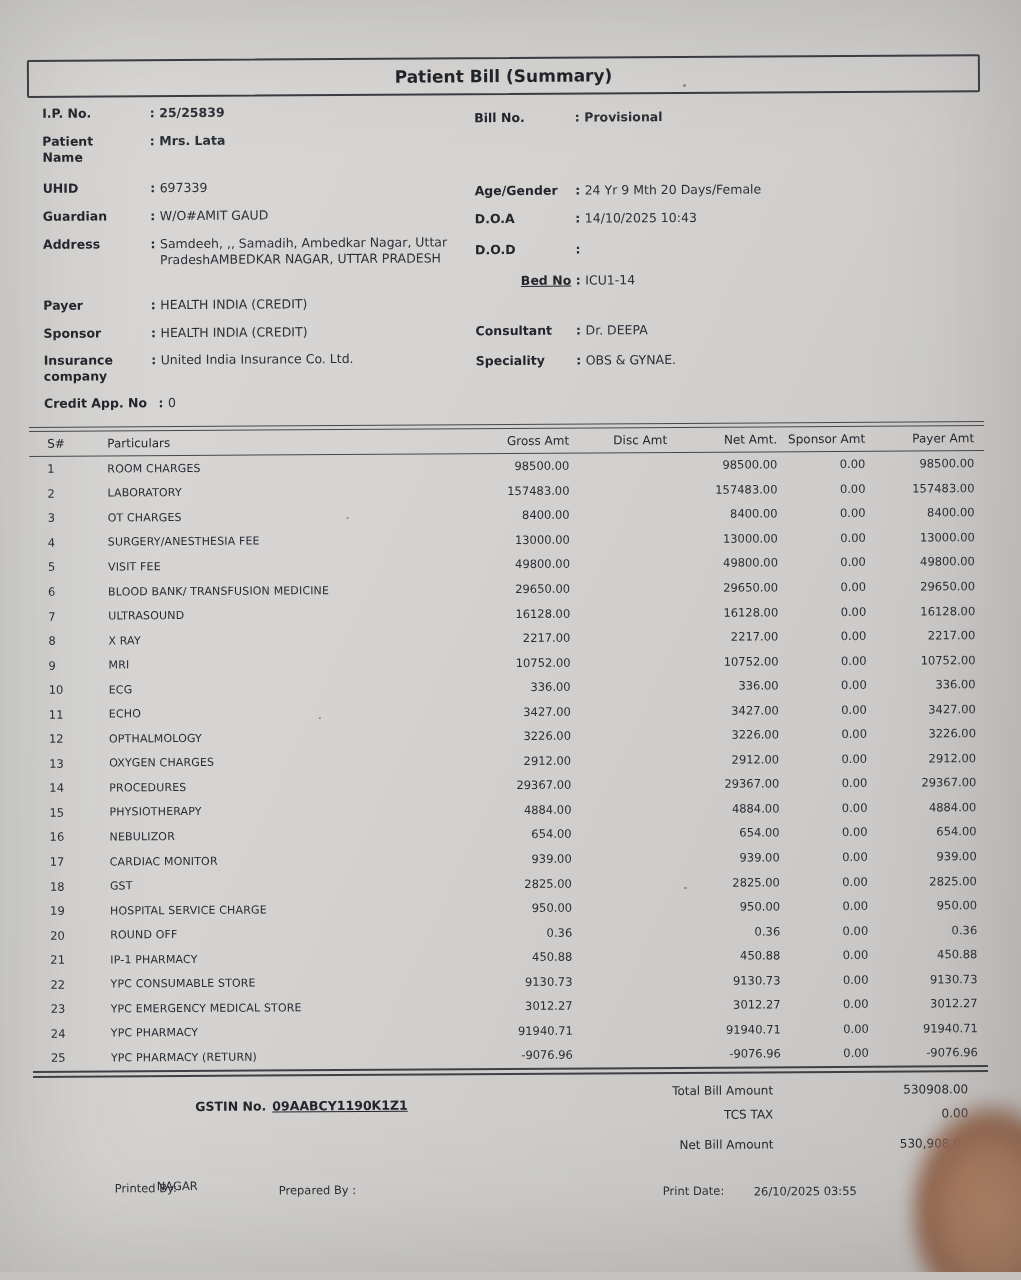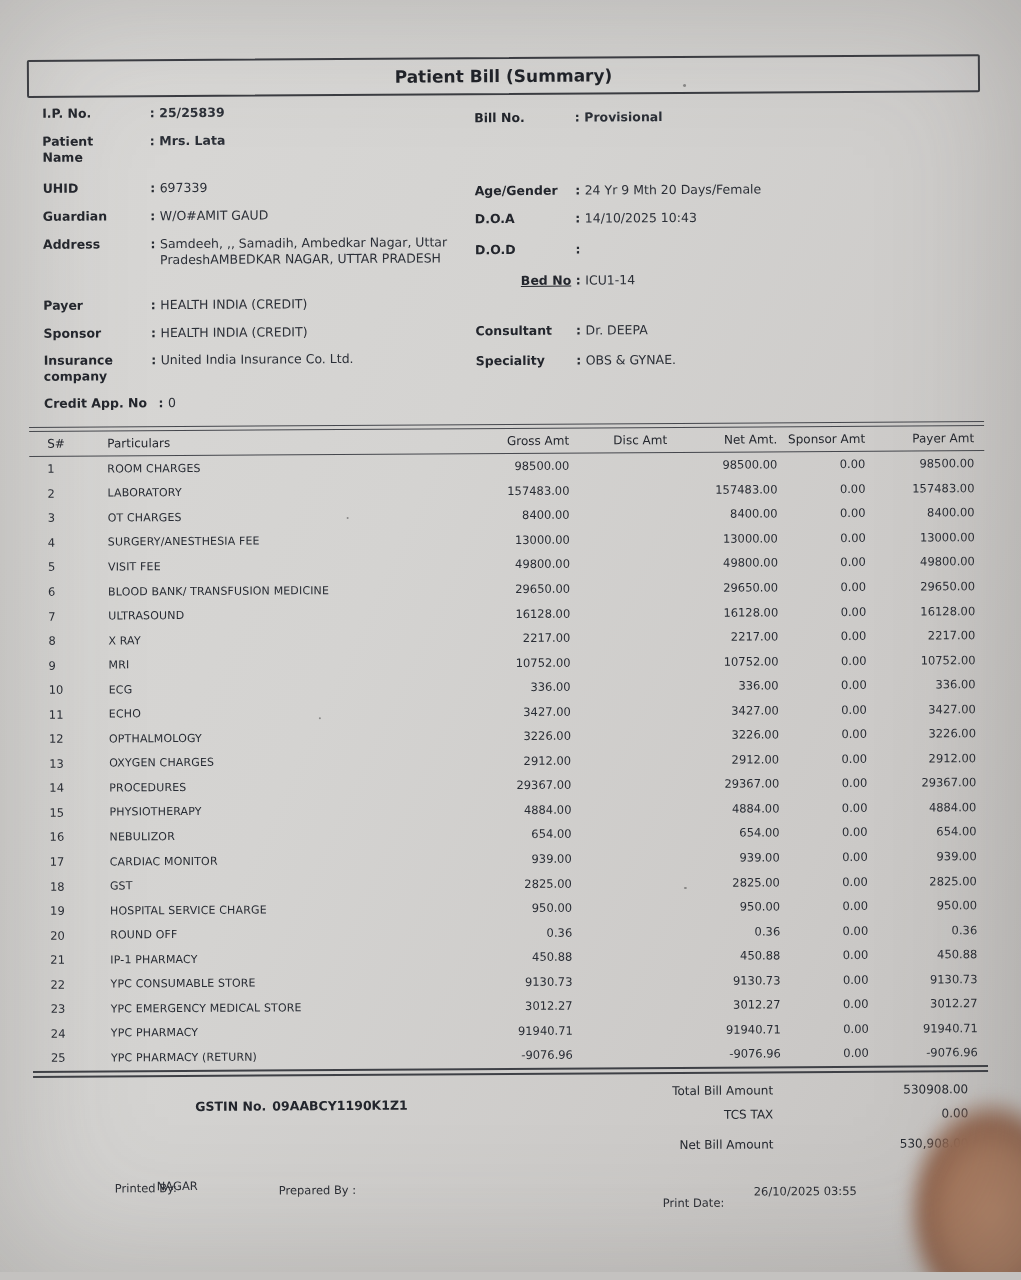--- a/index.html
+++ b/index.html
@@ -56,27 +56,27 @@
   .c.num,.h.num{text-align:right;}
   .grid > :last-child{padding-right:10px;box-sizing:border-box;}
   
   .totals{margin-top:5px;font-size:12px;color:#262a31;}
   .trw{display:flex;height:24px;align-items:center;}
   .trw .tl{flex:0 0 740px;text-align:right;}
   .trw .tv{flex:0 0 205px;text-align:right;padding-right:10px;box-sizing:border-box;}
   .trw.net{margin-top:6px;}
   
   .gstin{position:absolute;left:192px;top:1097px;font-weight:bold;font-size:12.5px;color:#23262d;}
-  .gstin .v{margin-left:6px;}
+  .gstin .v{margin-left:6px;text-decoration:underline;}
   
   .footer-item{position:absolute;font-size:11.5px;color:#2b2e35;white-space:nowrap;}
   .f-printed-lbl{left:82px;top:1179px;padding-left:29px;}
   .f-printed-val{left:153px;top:1177px;}
   .f-prepared{left:275px;top:1182px;}
-  .f-printdate-lbl{left:659px;top:1185px;margin-top:12px;}
+  .f-printdate-lbl{left:659px;top:1185px;}
   .f-printdate-val{left:750px;top:1186px;}
   
   .speck{position:absolute;background:#555;border-radius:50%;opacity:.6;}
   .finger{
     position:absolute;right:-58px;bottom:-58px;width:175px;height:235px;border-radius:50%;
     background:radial-gradient(closest-side,#b18266 0%,#a6785d 48%,#91654e 76%,rgba(145,101,78,0) 100%);
     filter:blur(7px);
   }
 </style>
 </head>

